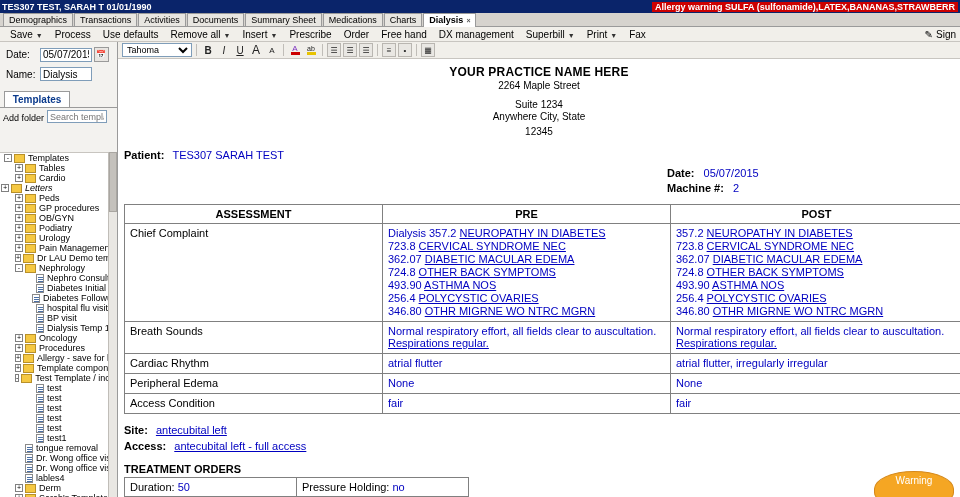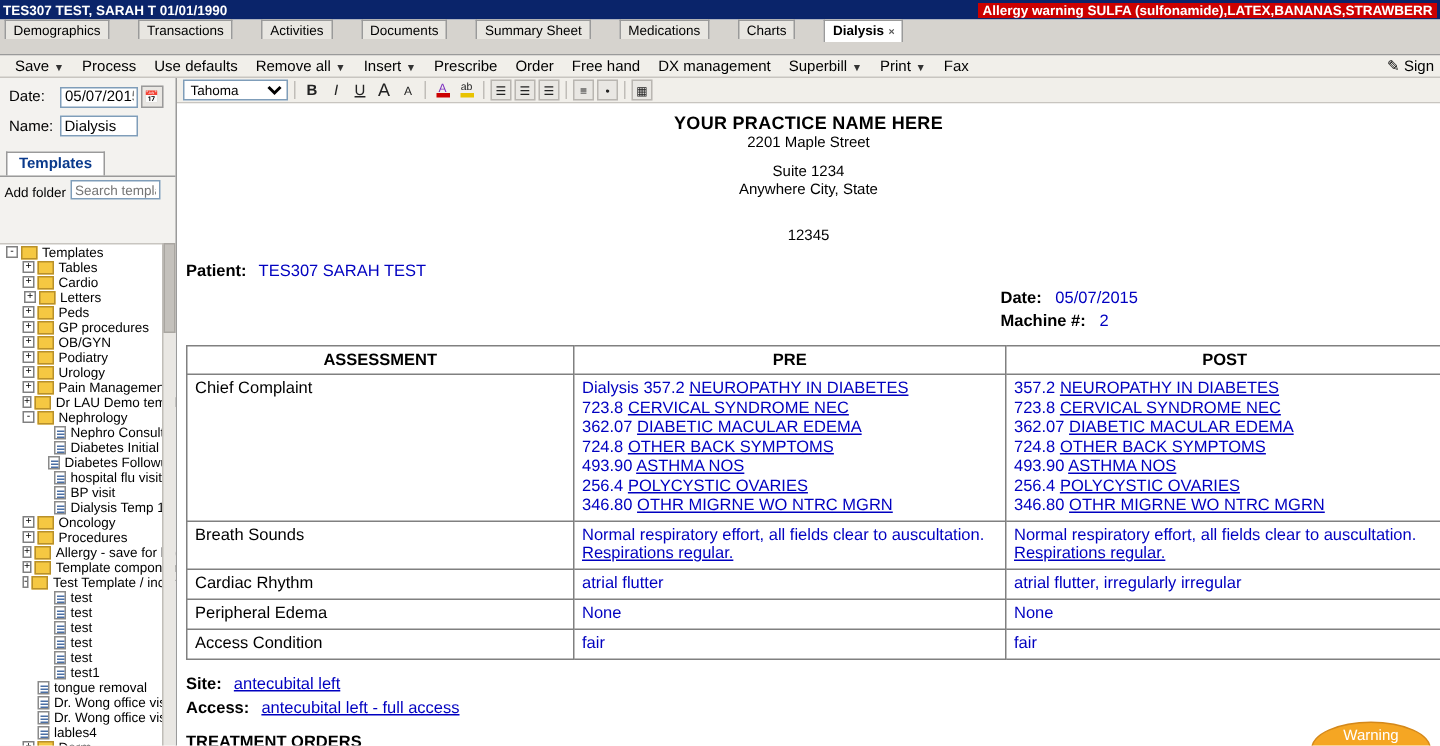--- a/index.html
+++ b/index.html
@@ -15,22 +15,22 @@
     display:flex; align-items:center; justify-content:space-between;
     padding:0 2px;
   }
   #titlebar .tb-left { font-weight:bold; letter-spacing:0; }
   #titlebar .tb-right {
     background:#cc0000; color:#ffffff; font-weight:bold; font-size:9px;
     padding:0 3px; white-space:nowrap; overflow:hidden;
   }
   
   #tabstrip {
-    height:24px; background:#d6d3ce; border-bottom:1px solid #9a9a9a;
-    display:flex; align-items:flex-start; padding-left:3px; gap:19px;
+    height:14px; background:#d6d3ce; border-bottom:1px solid #9a9a9a;
+    display:flex; align-items:center; padding-left:3px; gap:1px;
   }
   .tab {
     font-size:9px; padding:1px 5px 1px 5px; background:#e8e6e1;
     border:1px solid #9a9a9a; border-bottom:none; line-height:10px;
     cursor:default; white-space:nowrap;
   }
   .tab.active { background:#ffffff; font-weight:bold; position:relative; top:0; }
   .tab .xmark { font-size:7px; margin-left:3px; color:#555; }
   
   #menubar {
@@ -224,21 +224,21 @@
         <div class="tnode" style="padding-left: 15px;">
           <span class="plus">+</span>
           <span class="folder"></span>
           <span>Tables</span>
         </div>
         <div class="tnode" style="padding-left: 15px;">
           <span class="plus">+</span>
           <span class="folder"></span>
           <span>Cardio</span>
         </div>
-        <div class="tnode" style="padding-left: 16px;">
+        <div class="tnode" style="padding-left: 1px; font-style: italic;">
           <span class="plus">+</span>
           <span class="folder"></span>
           <span>Letters</span>
         </div>
         <div class="tnode" style="padding-left: 15px;">
           <span class="plus">+</span>
           <span class="folder"></span>
           <span>Peds</span>
         </div>
         <div class="tnode" style="padding-left: 15px;">
@@ -427,24 +427,24 @@
       <div class="sep"></div>
       <div class="fbtn sq">≡</div>
       <div class="fbtn sq">•</div>
       <div class="sep"></div>
       <div class="fbtn sq">▦</div>
     </div>
 
     <div id="doc">
       <div class="center prac-name">YOUR PRACTICE NAME HERE</div>
       <div id="addr-lines">
-          <div class="center addr">2201 Maple Street</div>
+          <div class="center addr">2264 Maple Street</div>
           <div class="center addr" style="margin-top: 8px;">Suite 1234</div>
           <div class="center addr">Anywhere City, State</div>
-          <div class="center addr" style="margin-top: 20px;">12345</div>
+          <div class="center addr" style="margin-top: 4px;">12345</div>
         </div>
 
       <div class="patient-line">
         <b>Patient:</b>
         <span class="val">TES307 SARAH TEST</span>
       </div>
 
       <div class="right-block">
         <div>
           <b>Date:</b>

